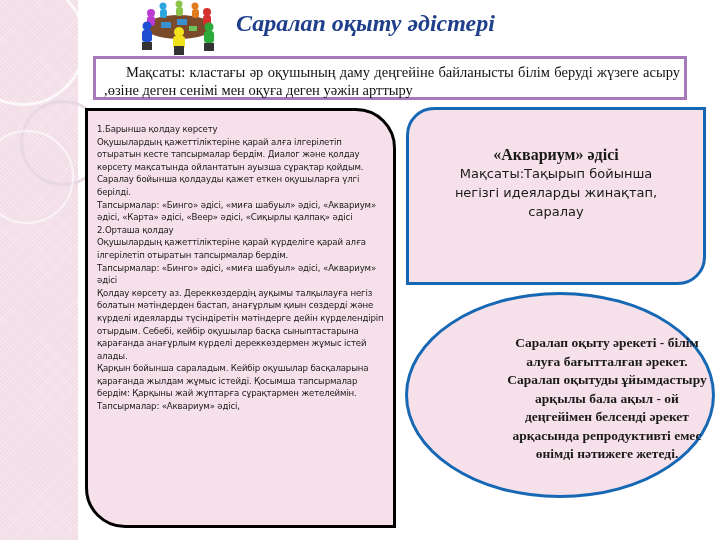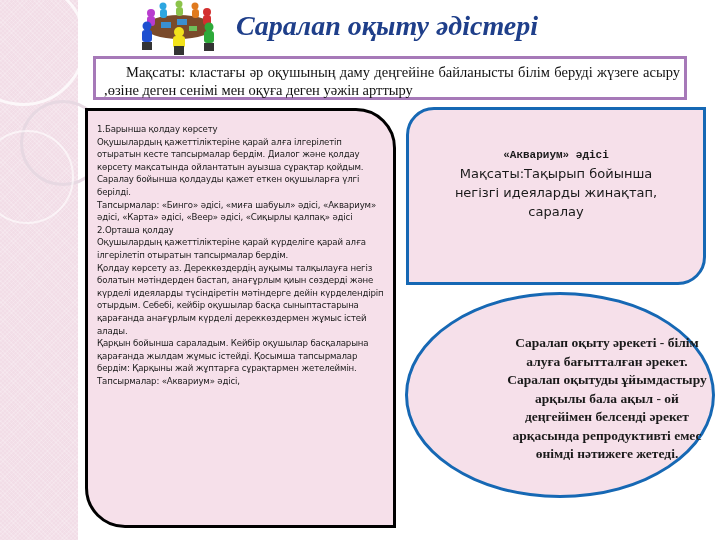--- a/index.html
+++ b/index.html
@@ -22,21 +22,21 @@
     .deco-ring.r1 { left: -40px; top: -20px; width: 120px; height: 120px; }
     .deco-ring.r2 { left: 20px; top: 100px; width: 80px; height: 80px; border-color: rgba(230,215,225,0.9); }
     .deco-ring.r3 { left: -20px; top: 130px; width: 90px; height: 90px; border-color: rgba(255,255,255,0.6); border-width: 2px;}
 
     .meeting-img {
       position: absolute; left: 133px; top: 0; width: 92px; height: 55px;
     }
     .title {
       position: absolute; left: 236px; top: 10px;
       font-family: "Liberation Serif", serif; font-style: italic; font-weight: bold;
-      font-size: 28px; color: #1f3f8a;
+      font-size: 24px; color: #1f3f8a;
       white-space: nowrap;
     }
 
     .goal-box {
       position: absolute; left: 93px; top: 56px; width: 594px; height: 44px;
       border: 3px solid #a679b8; background: #ffffff;
       box-sizing: border-box;
       padding: 4px 4px 0 8px;
       font-family: "Liberation Serif", serif; font-size: 14.5px; line-height: 18px;
       color: #111; text-align: justify;
@@ -59,21 +59,21 @@
       position: absolute; left: 406px; top: 107px; width: 300px; height: 178px;
       background: #f6e0ea;
       border: 3px solid #1668b4;
       border-radius: 28px 0 28px 0;
       box-sizing: border-box;
       text-align: center;
       padding-top: 36px;
       color: #1a1a1a;
     }
     .right-box .rb-title {
-      font-family: Liberation Mono, monospace; font-weight: bold; font-size: 11px; line-height: 18px;
+      font-family: Liberation Serif, serif; font-weight: bold; font-size: 16px; line-height: 18px;
     }
     .right-box .rb-body {
       font-family: "DejaVu Sans", sans-serif; font-size: 13px; line-height: 19px;
       width: 230px; margin: 0 auto;
     }
 
     .ellipse {
       position: absolute; left: 405px; top: 292px; width: 310px; height: 206px;
       background: #f6e0ea;
       border: 3px solid #1668b4;
@@ -126,20 +126,21 @@
 <div class="title">Саралап оқыту әдістері</div>
 
 <div class="goal-box"><span class="indent"></span><span>Мақсаты: кластағы әр оқушының даму деңгейіне байланысты білім беруді жүзеге асыру ,өзіне деген сенімі мен оқуға деген уәжін арттыру</span></div>
 
 <div class="left-box">
   <p>1.Барынша қолдау көрсету</p>
   <p>Оқушылардың қажеттіліктеріне қарай алға ілгерілетіп отыратын кесте тапсырмалар бердім. Диалог және қолдау көрсету мақсатында ойлантатын ауызша сұрақтар қойдым. Саралау бойынша  қолдауды қажет еткен оқушыларға үлгі берілді.</p>
   <p>Тапсырмалар: «Бинго» әдісі, «миға шабуыл» әдісі, «Аквариум» әдісі, «Карта» әдісі, «Веер» әдісі, «Сиқырлы қалпақ» әдісі</p>
   <p>2.Орташа қолдау</p>
   <p>Оқушылардың қажеттіліктеріне қарай күрделіге қарай алға ілгерілетіп отыратын тапсырмалар бердім.</p>
+  <p>Тапсырмалар: «Бинго» әдісі, «миға шабуыл» әдісі, «Аквариум» әдісі</p>
   <p>Қолдау көрсету аз.  Дереккөздердің ауқымы талқылауға негіз болатын мәтіндерден бастап, анағұрлым қиын сөздерді және күрделі идеяларды түсіндіретін мәтіндерге дейін күрделендіріп отырдым. Себебі, кейбір оқушылар басқа сыныптастарына қарағанда анағұрлым күрделі дереккөздермен жұмыс істей алады.</p>
   <p>Қарқын бойынша сараладым. Кейбір оқушылар басқаларына қарағанда жылдам жұмыс істейді. Қосымша тапсырмалар бердім: Қарқыны жай жұптарға сұрақтармен жетелеймін.</p>
   <p>Тапсырмалар:  «Аквариум» әдісі,</p>
 </div>
 
 <div class="right-box">
   <div class="rb-title">«Аквариум» әдісі</div>
   <div class="rb-body">Мақсаты:Тақырып бойынша негізгі идеяларды жинақтап, саралау</div>
 </div>
 

